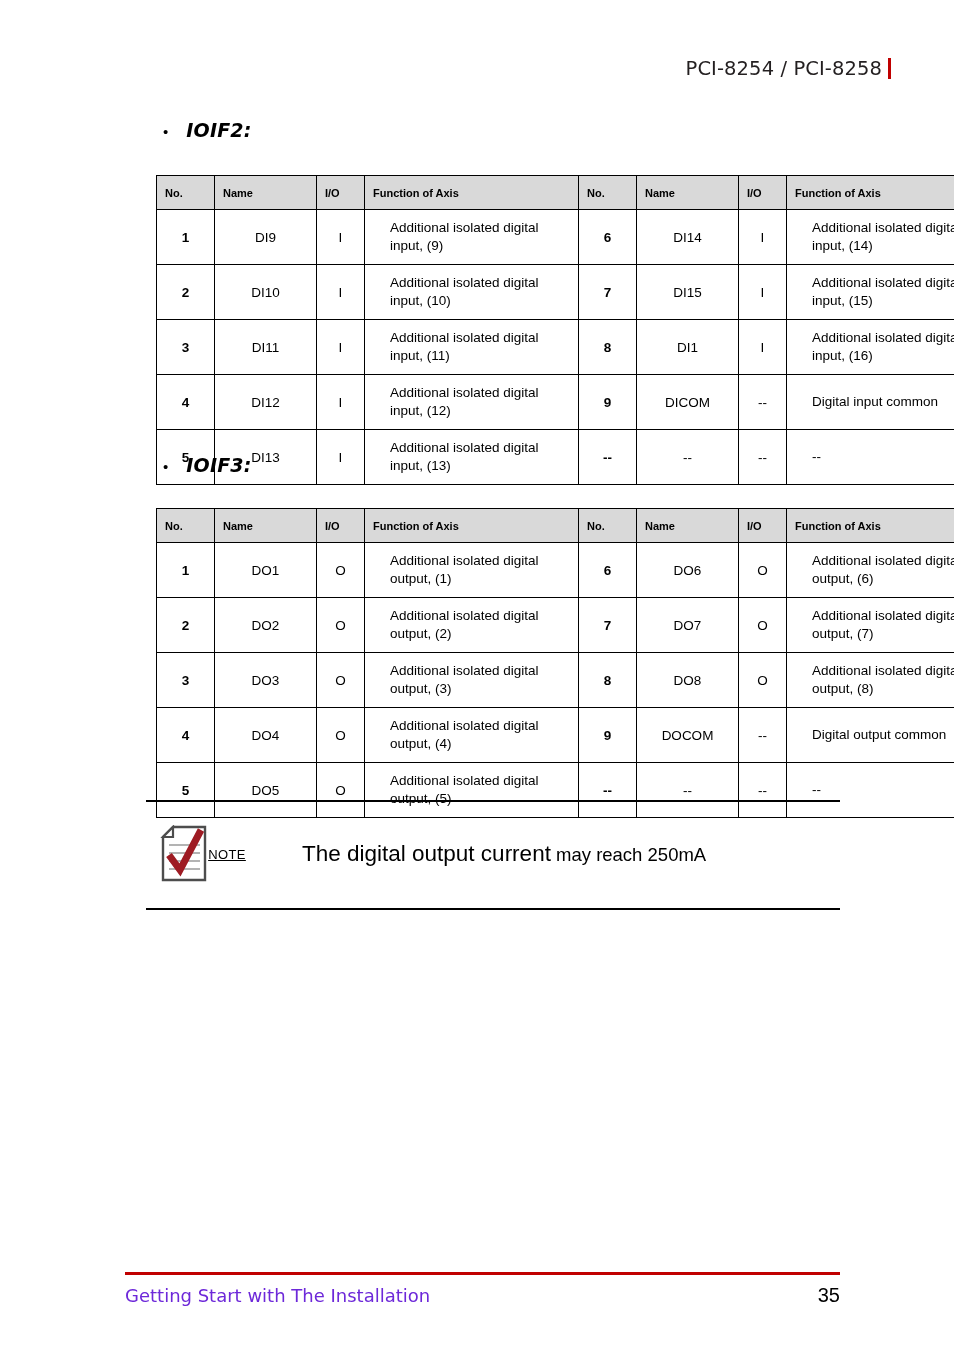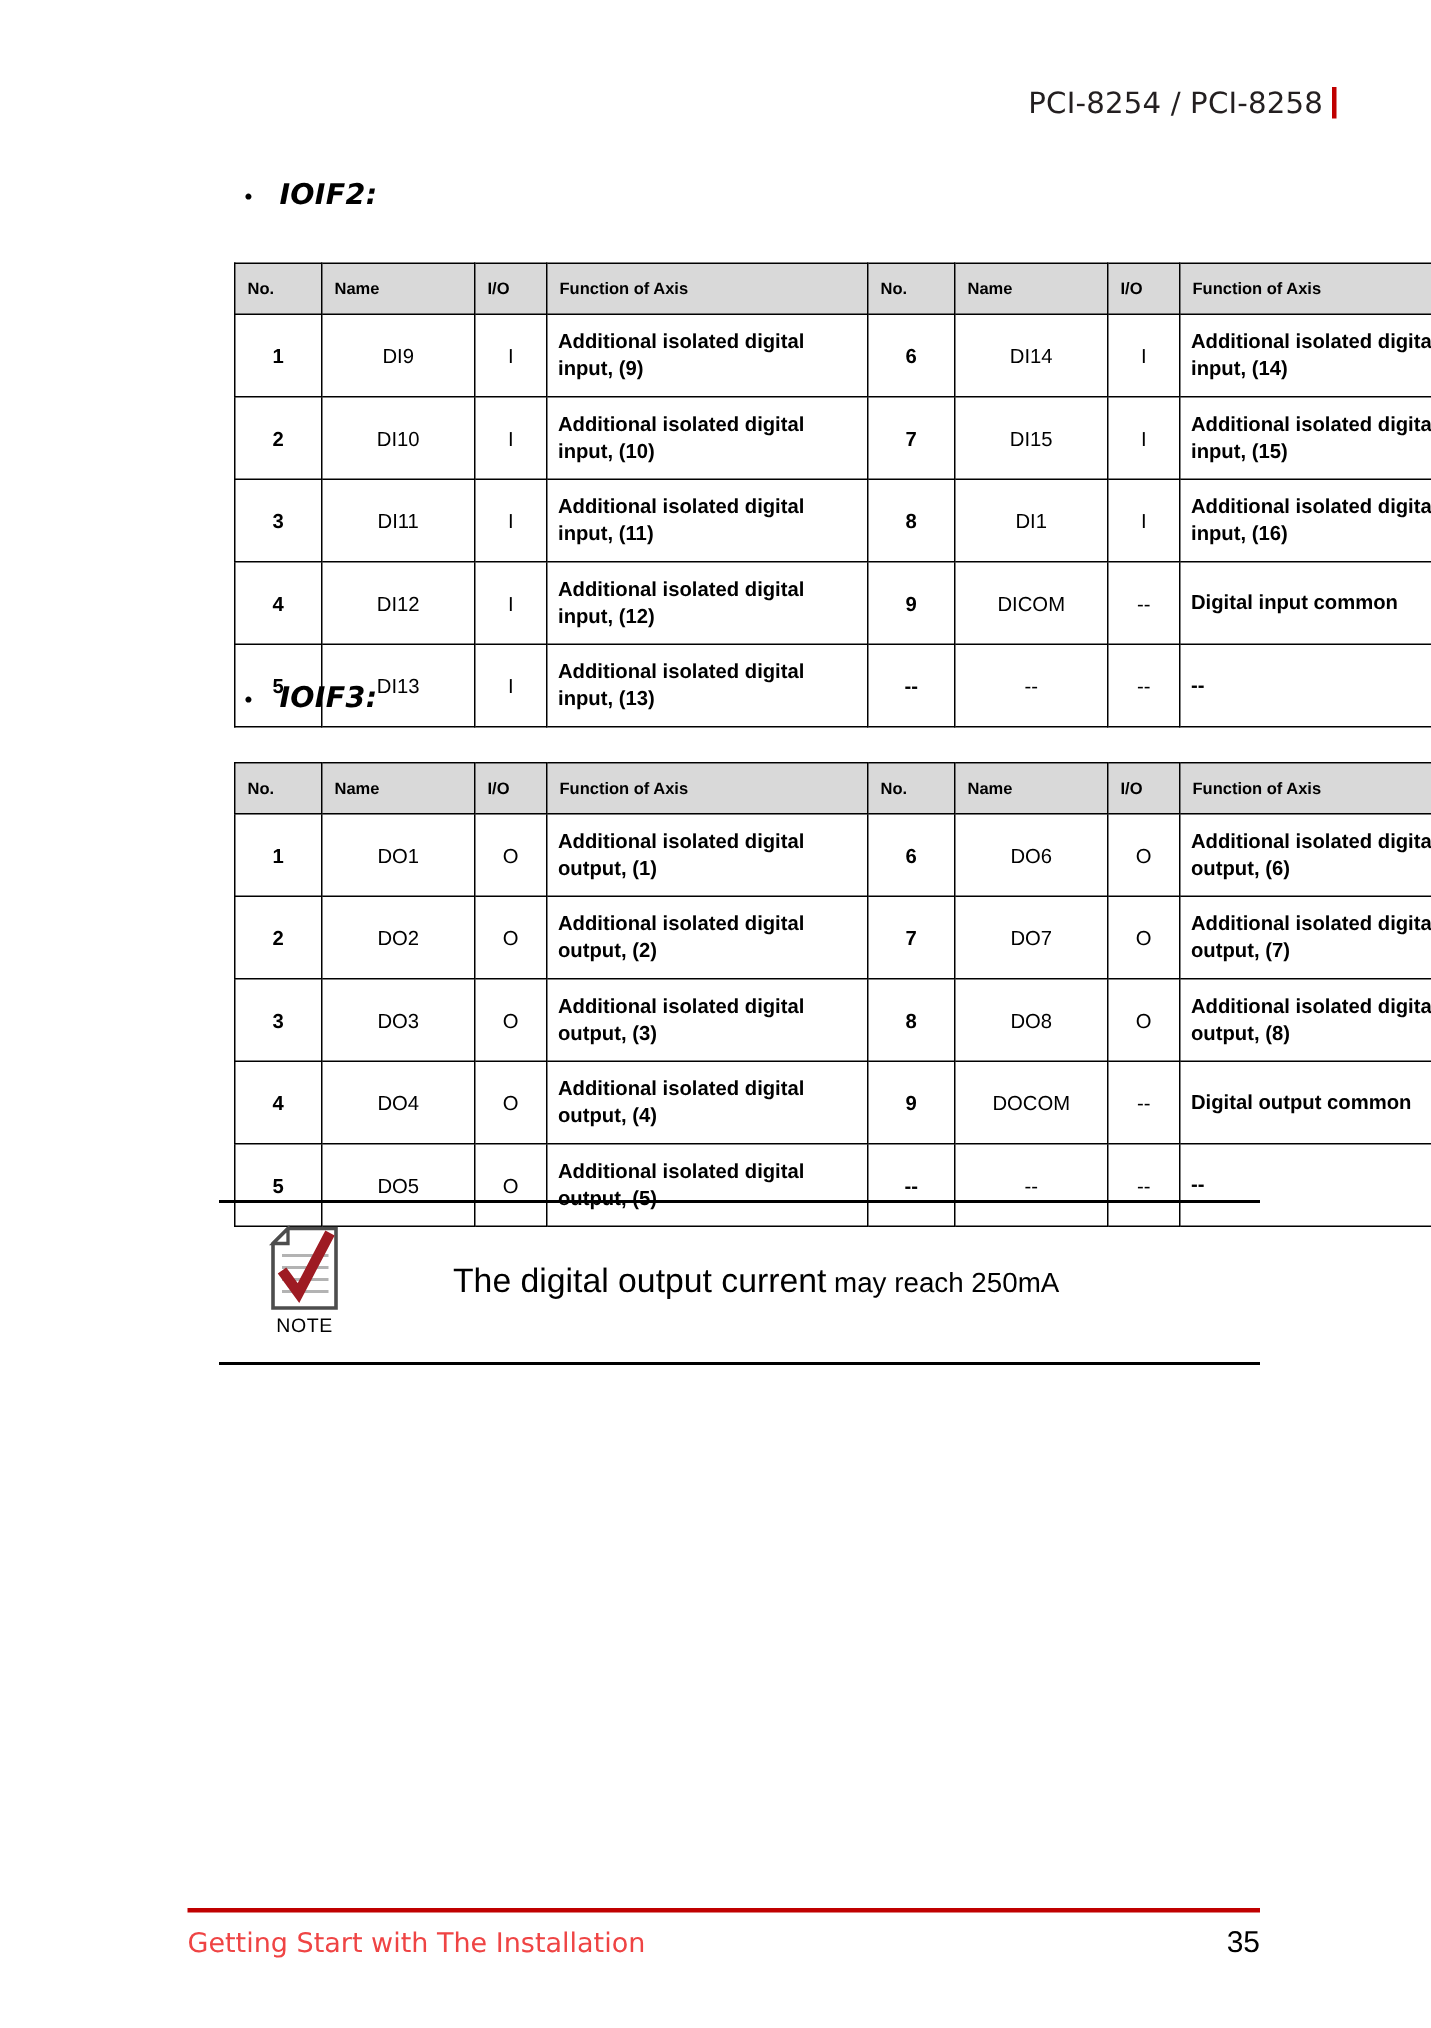--- a/index.html
+++ b/index.html
@@ -115,23 +115,22 @@
   td.c-name {
     width: 85px;
     text-align: center;
   }
   td.c-io {
     width: 31px;
     text-align: center;
   }
   td.c-fn {
     width: 197px;
-    padding: 3px 7px;
+    padding: 3px 25px;
     line-height: 1.32;
-    font-weight: bold;
   }
   th.c-no  { width: 41px;  }
   th.c-name{ width: 85px;  }
   th.c-io  { width: 31px;  }
   th.c-fn  { width: 197px; }
 
   
   .note-block {
     position: absolute;
     left: 146px;
@@ -146,25 +145,26 @@
   .note-body {
     display: flex;
     align-items: center;
     min-height: 100px;
     padding: 2px 0 4px 0;
   }
   .note-icon-wrap {
     width: 100px;
     flex: 0 0 100px;
     display: flex;
-    flex-direction: column;
+    flex-direction: row;
     align-items: center;
     justify-content: center;
     padding-left: 14px;
     box-sizing: border-box;
+    text-decoration: underline;
   }
   .note-icon-svg { display: block; }
   .note-icon-label {
     font-family: "Liberation Sans", sans-serif;
     font-size: 13px;
     letter-spacing: 0.4px;
     margin-top: 1px;
   }
   .note-text {
     flex: 1;
@@ -195,21 +195,21 @@
   }
   .footer-row {
     display: flex;
     align-items: baseline;
     justify-content: space-between;
     padding-top: 9px;
   }
   .footer-title {
     font-family: "DejaVu Sans", sans-serif;
     font-size: 18px;
-    color: #ef4444;
+    color: #6d28d9;
   }
   .footer-page {
     font-family: Liberation Sans, sans-serif;
     font-size: 20px;
     color: #000000;
     margin-left: 44px;
   }
 </style>
 </head>
 <body>

